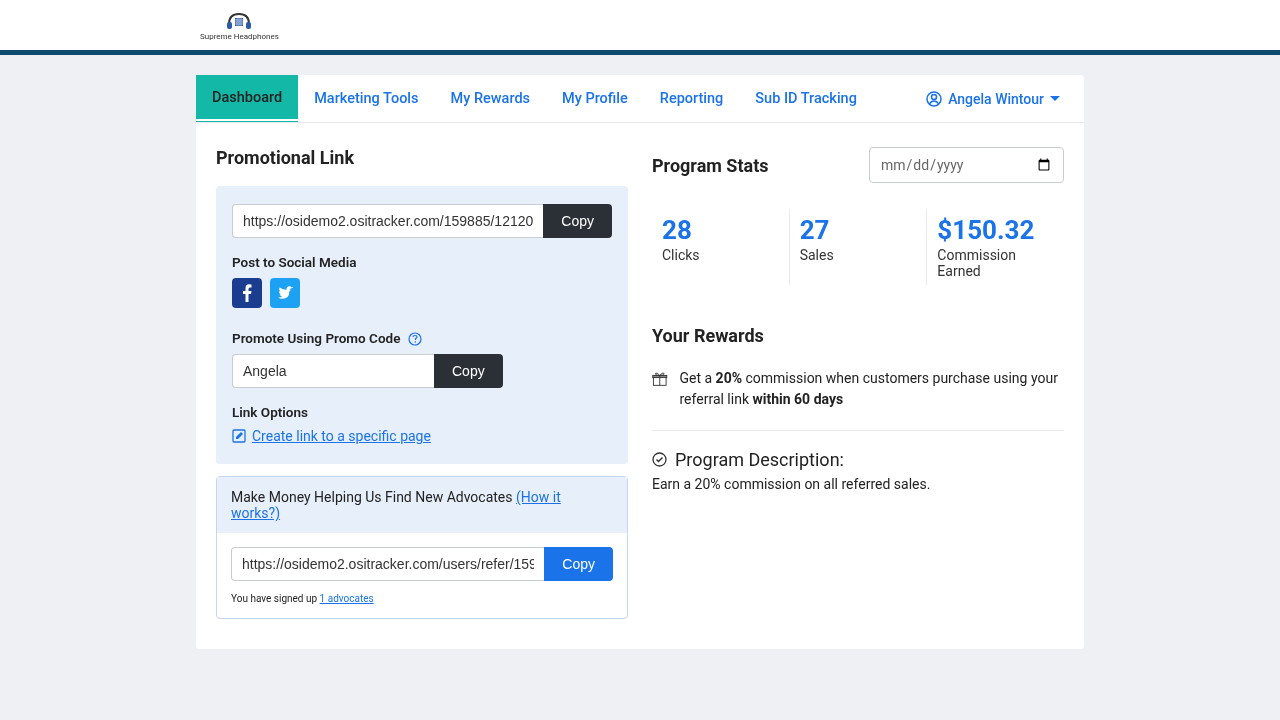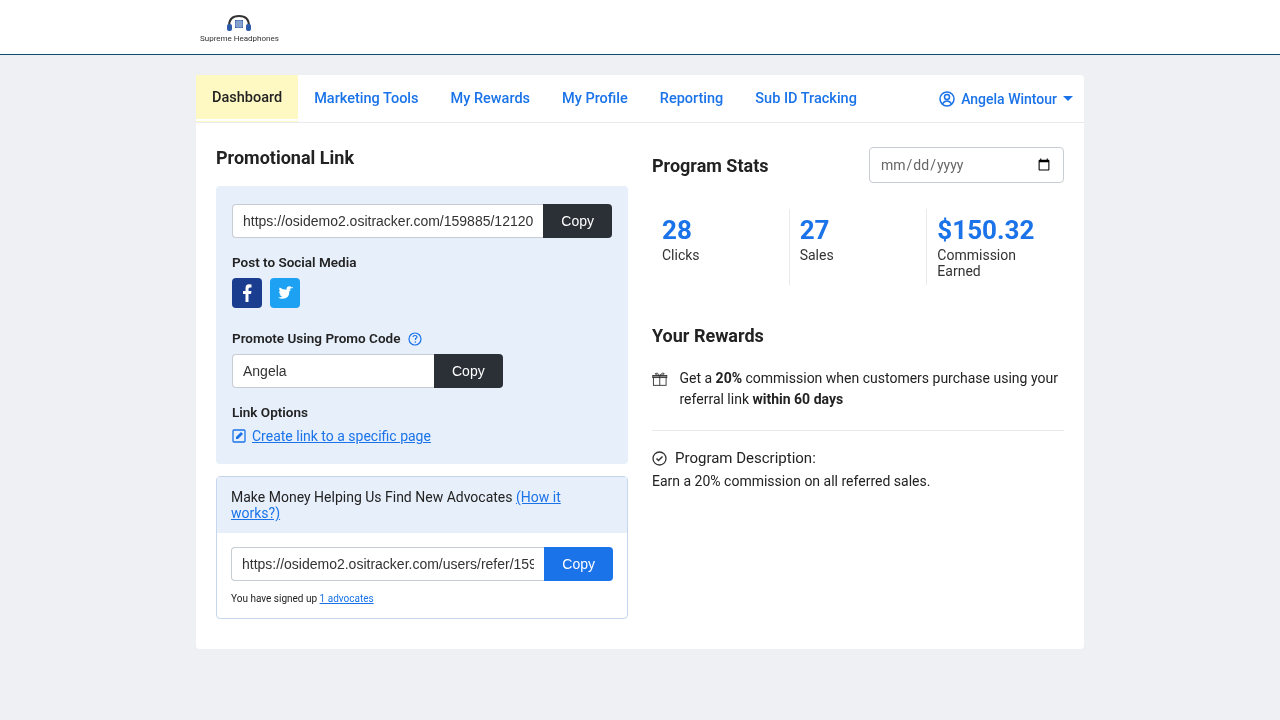--- a/index.html
+++ b/index.html
@@ -5,21 +5,21 @@
 * { box-sizing: border-box; margin: 0; padding: 0; }
 body {
   font-family: -apple-system, BlinkMacSystemFont, "Segoe UI", Roboto, sans-serif;
   background: #eef0f3;
   color: #222;
   font-size: 14px;
 }
 .header {
   background: #fff;
   height: 55px;
-  border-bottom: 1px solid #0c4a6e;
+  border-bottom: 5px solid #0c4a6e;
   display: flex;
   align-items: center;
   padding: 0 200px;
 }
 .logo {
   display: flex;
   flex-direction: column;
   align-items: center;
   font-size: 8px;
   color: #333;
@@ -41,34 +41,34 @@
   padding: 14px 16px;
   color: #1a73e8;
   font-weight: 500;
   cursor: pointer;
   font-size: 14.5px;
 }
 .tab.active {
   color: #222;
   border-bottom: 2px solid transparent;
   position: relative;
-  background: #fef9c3;
+  background: #14b8a6;
 }
 .tab.active::after {
   content: "";
   position: absolute;
   left: 0; right: 0; bottom: -1px;
   height: 2px;
   background: #fff;
 }
 .tabs-right {
   margin-left: auto;
   display: flex;
   align-items: center;
-  padding-right: 11px;
+  padding-right: 24px;
   color: #1a73e8;
   cursor: pointer;
   font-weight: 500;
   gap: 6px;
 }
 .content {
   display: flex;
   padding: 24px 20px 30px;
   gap: 24px;
 }
@@ -219,21 +219,21 @@
   padding: 4px 0 20px;
   border-bottom: 1px solid #e8eaed;
   margin-bottom: 18px;
 }
 .rewards-text { font-size: 14px; line-height: 1.5; }
 .program-desc-row {
   display: flex;
   align-items: center;
   gap: 8px;
   margin-bottom: 6px;
-  font-size: 15px;
+  font-size: 18px;
 }
 .mb-16 { margin-bottom: 16px; }
 </style>
 </head>
 <body>
 
 <div class="header">
   <div class="logo">
     <svg width="28" height="20" viewBox="0 0 28 20">
       <path d="M4 14 Q4 4 14 4 Q24 4 24 14" stroke="#333" stroke-width="2" fill="none"></path>

